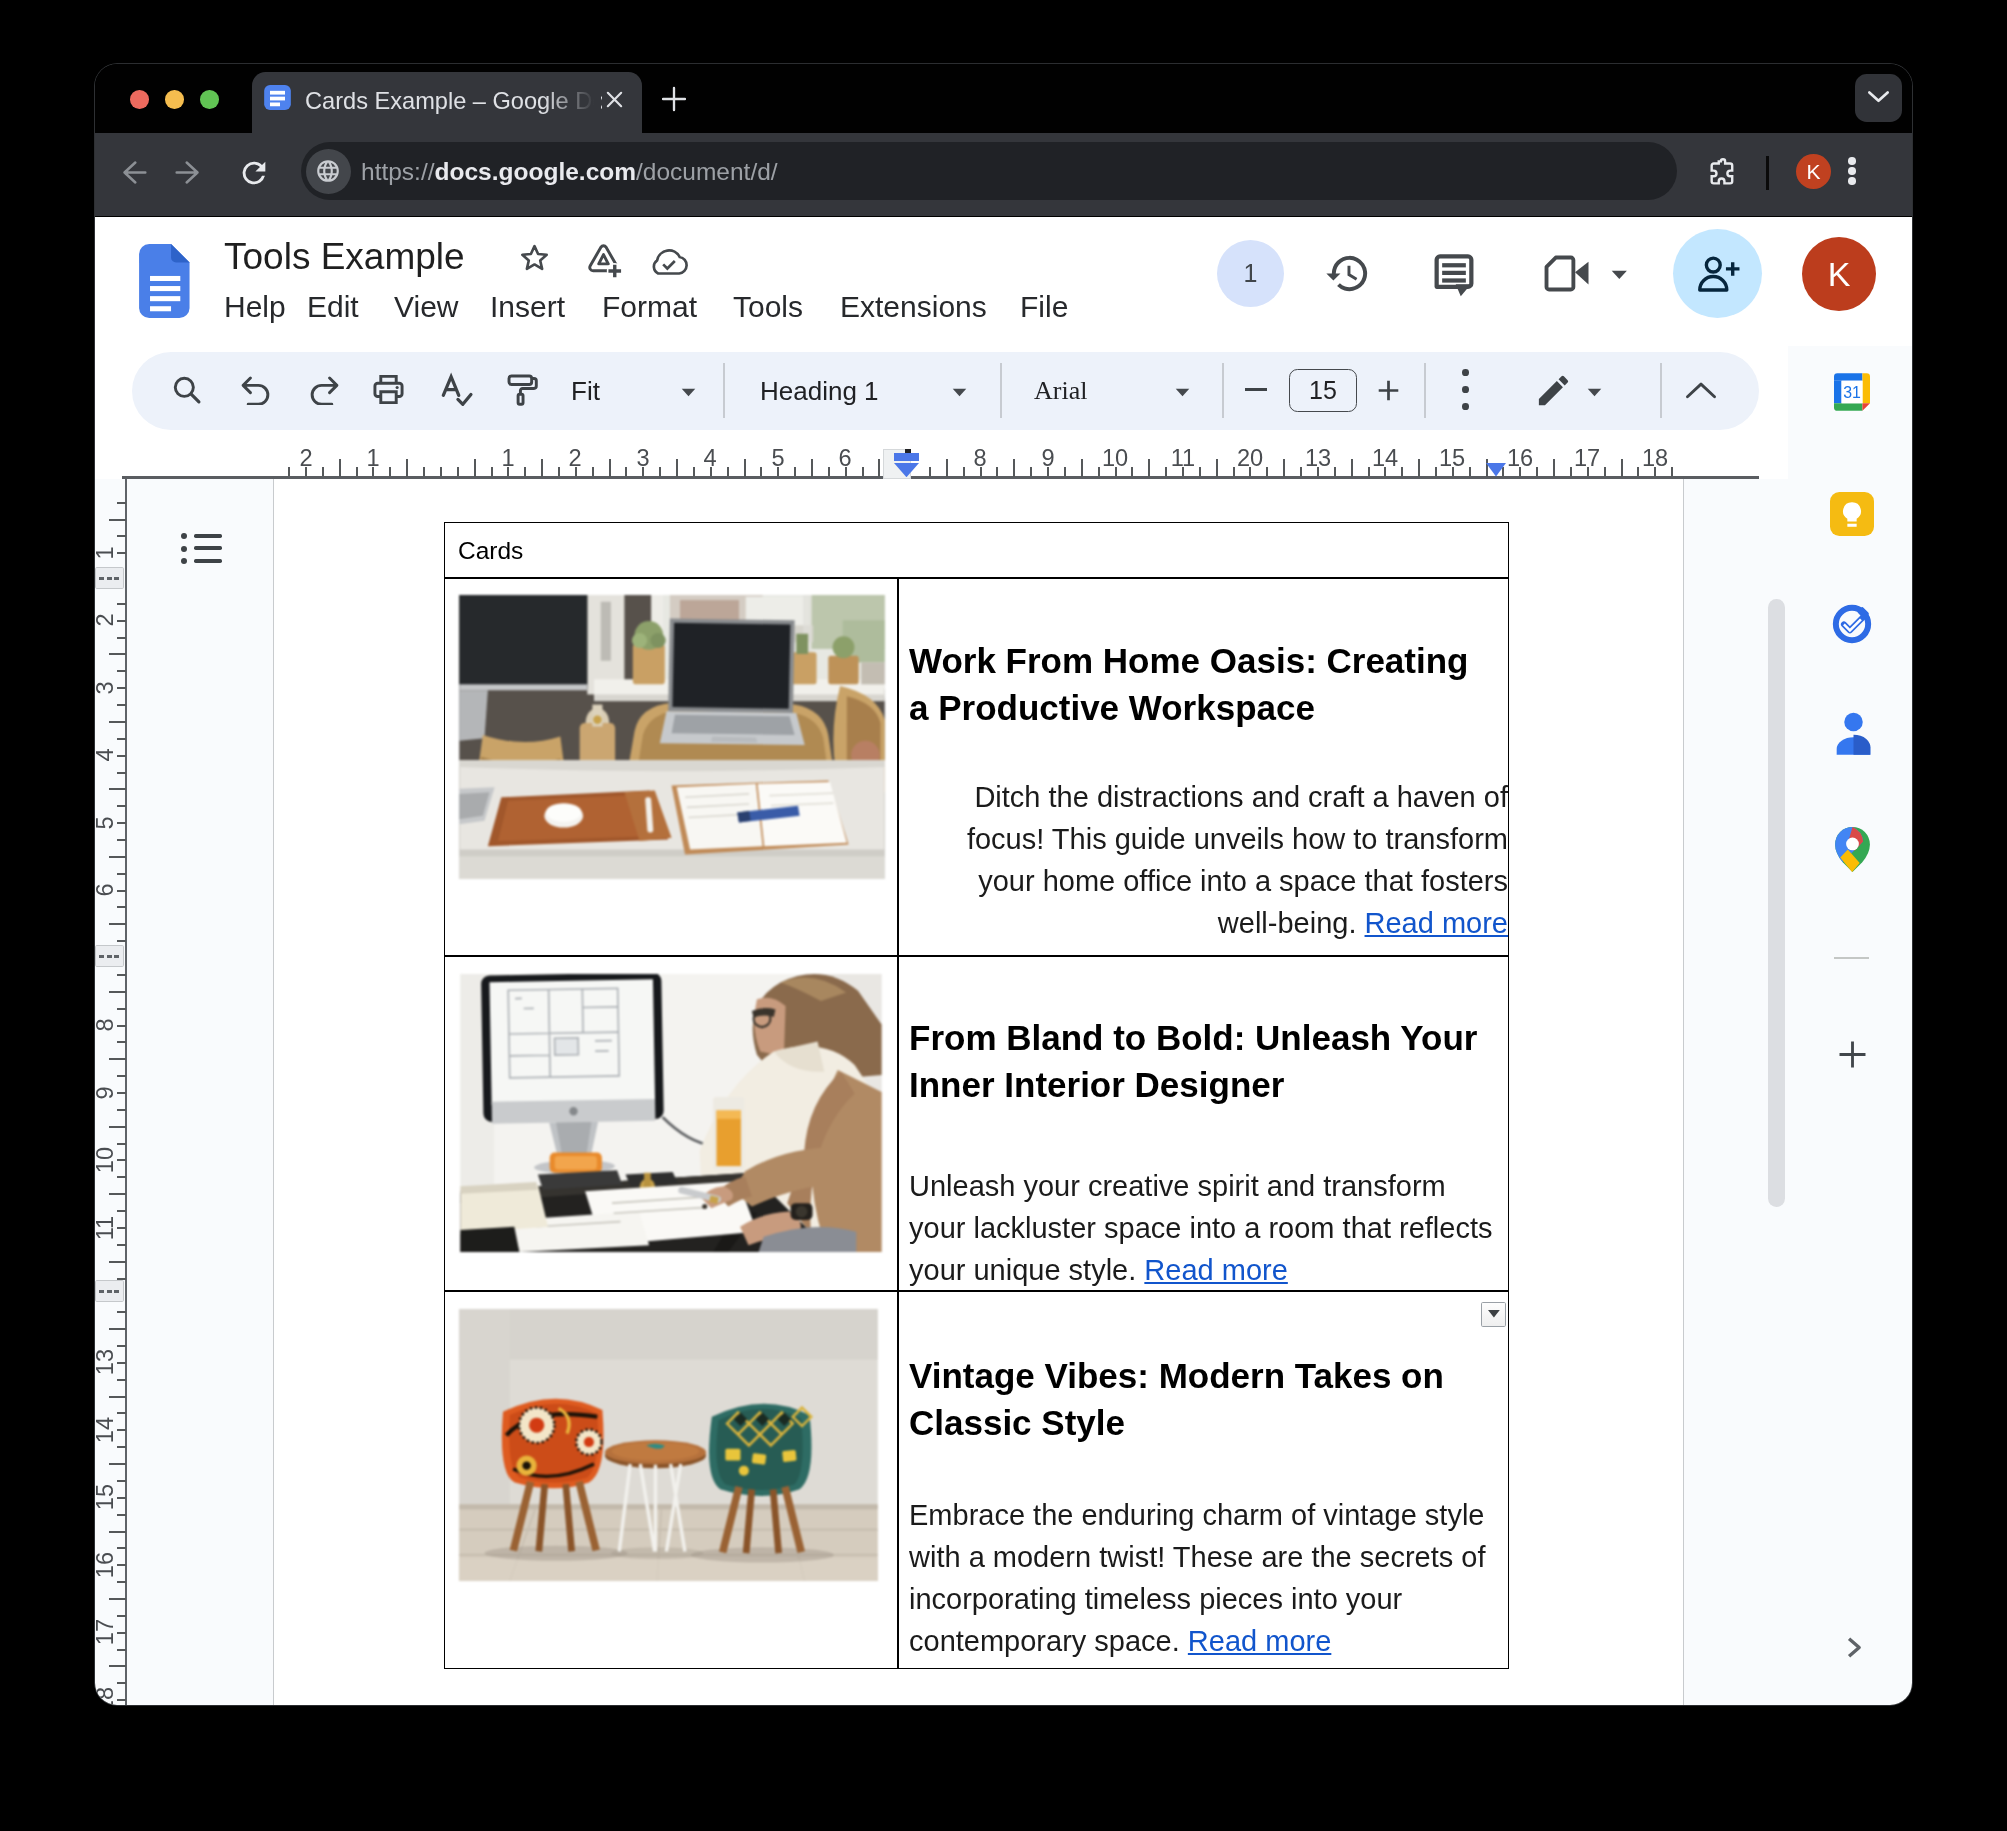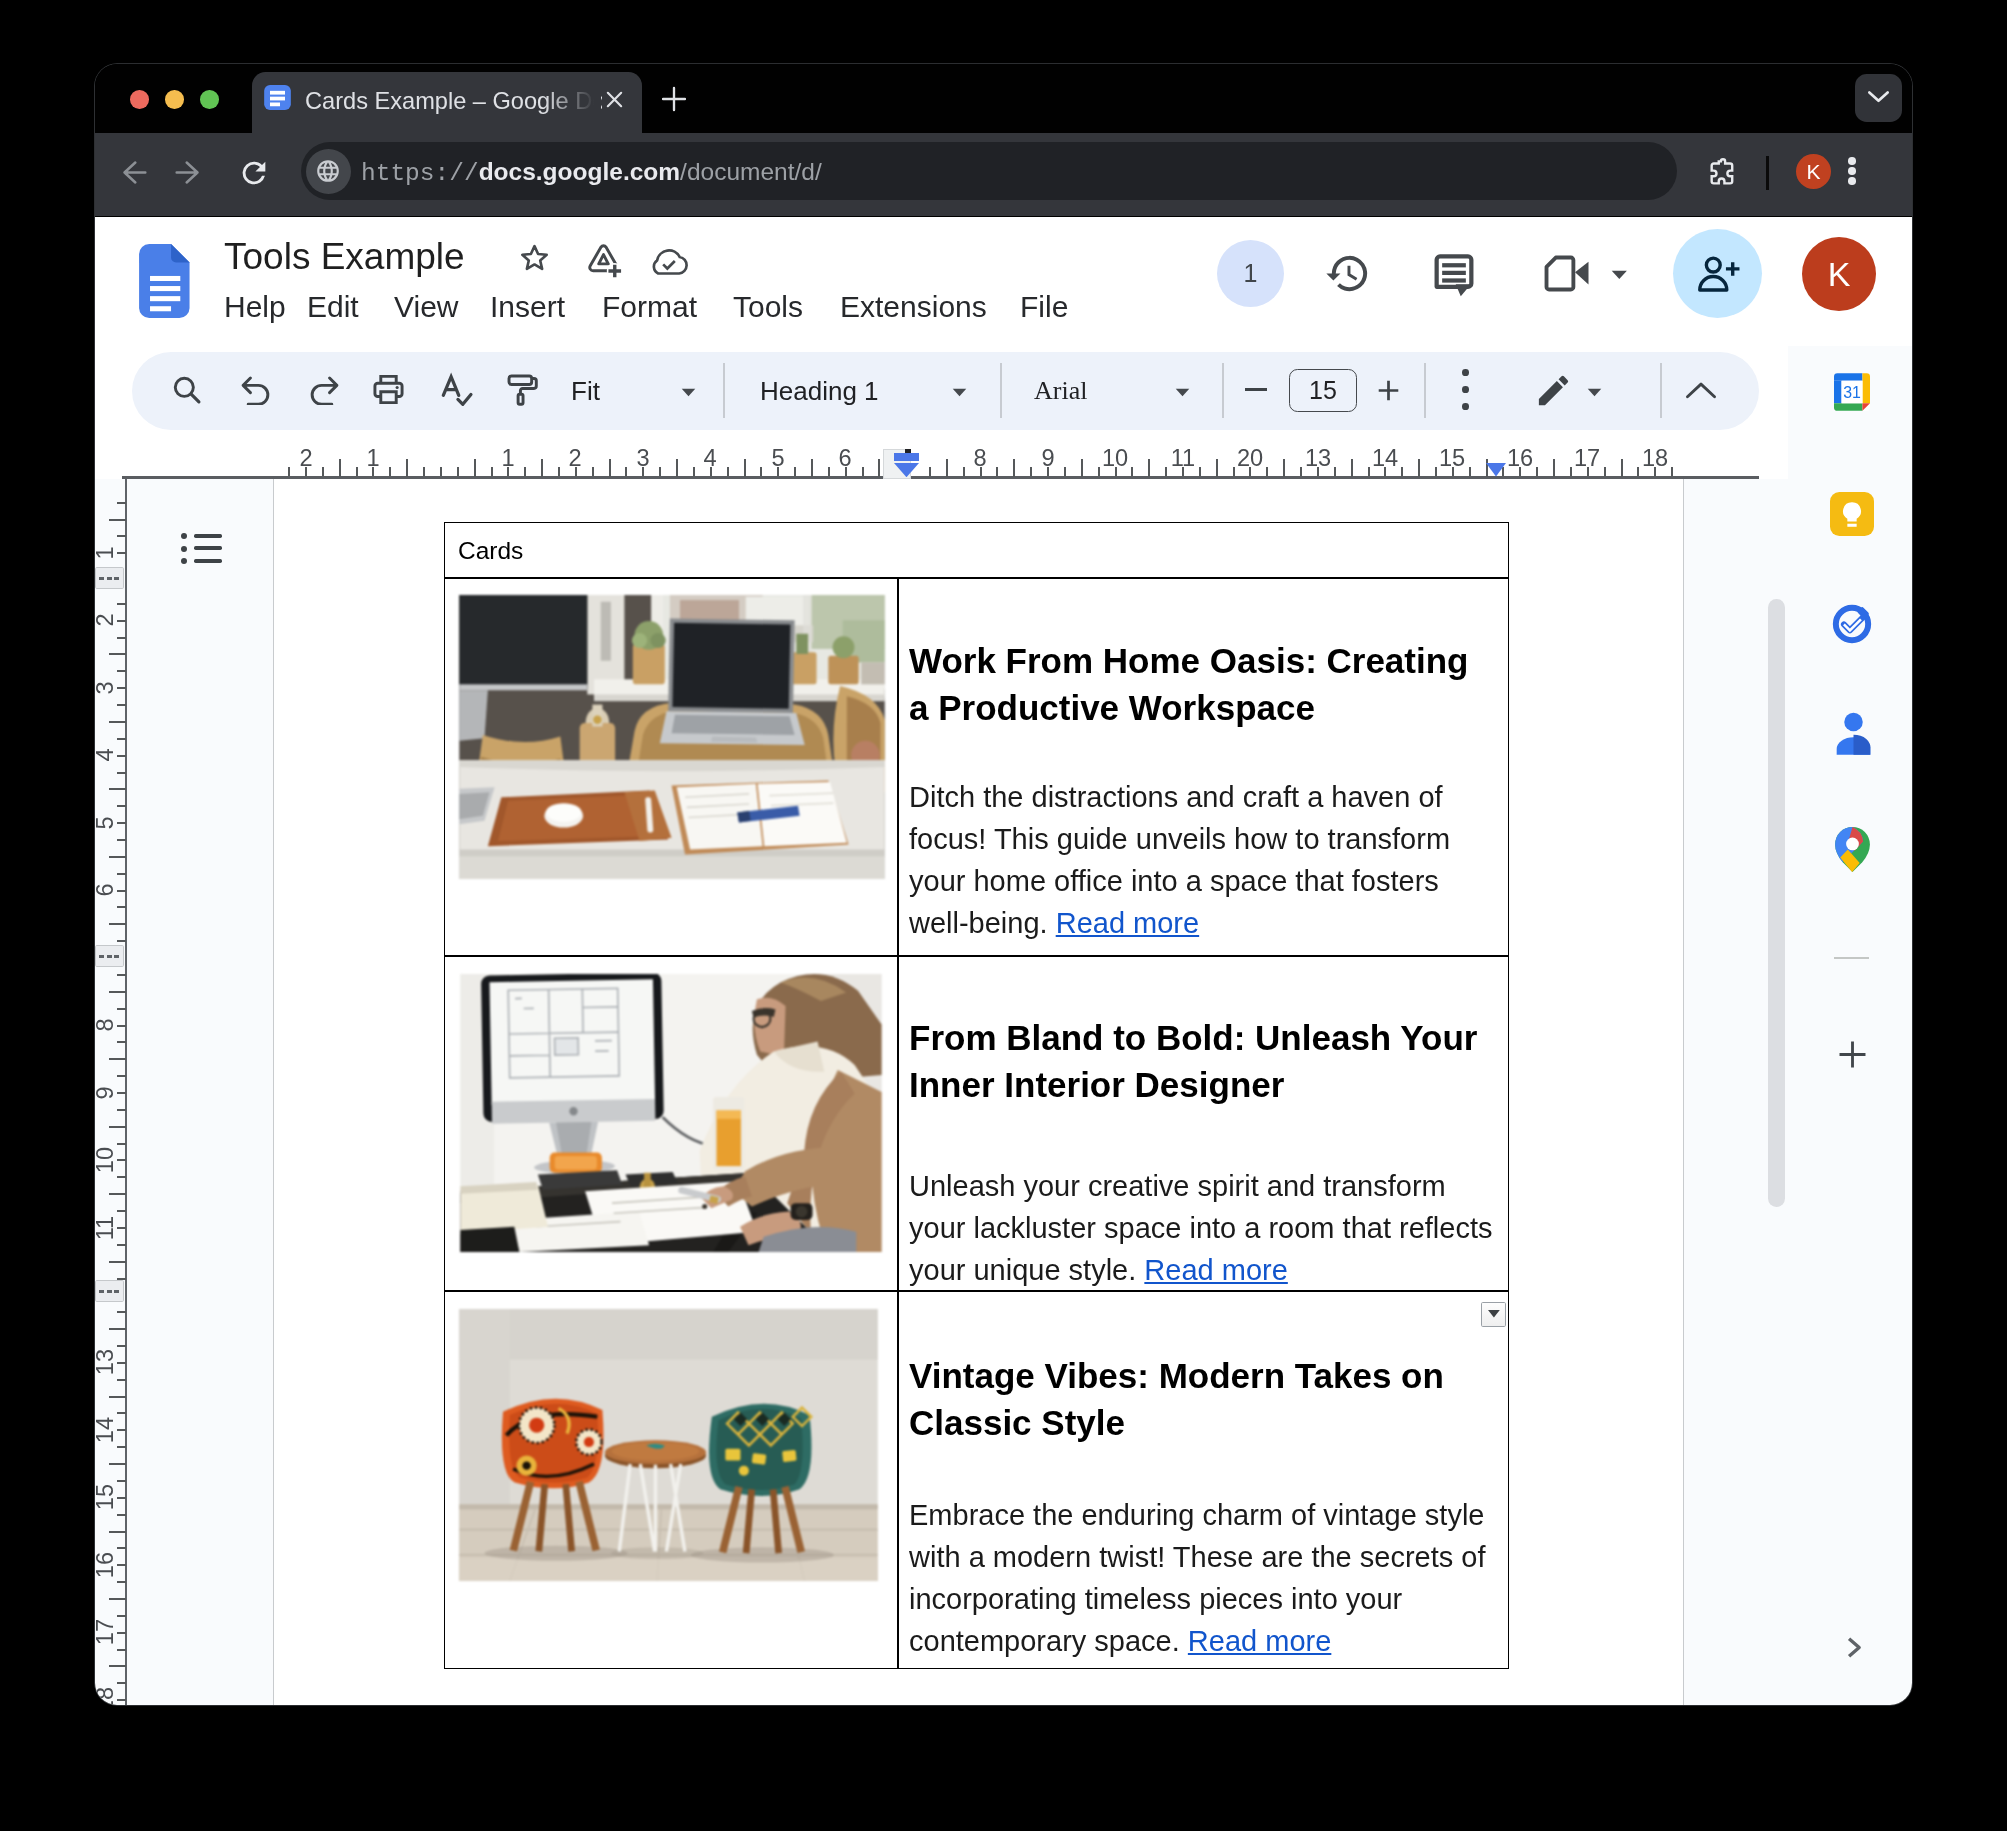--- a/index.html
+++ b/index.html
@@ -49,21 +49,21 @@
       <path d="M14 5 L27 17 L14 29 M27 17 H2" stroke="#8C9095" stroke-width="3" fill="none" stroke-linecap="round" stroke-linejoin="round"></path>
     </svg>
   <svg class="abs" style="left:142px;top:92px;" width="34" height="34" viewBox="0 0 24 24">
       <path fill="#E8EAED" d="M17.65 6.35A7.96 7.96 0 0 0 12 4a8 8 0 1 0 7.73 10h-2.08A6 6 0 1 1 12 6c1.66 0 3.14.69 4.22 1.78L13 11h7V4z"></path>
     </svg>
   <div class="abs" style="left:206px;top:78px;width:1376px;height:58px;background:#202226;border-radius:29.5px;"></div>
   <div class="circ" style="left:211px;top:85px;width:45px;height:45px;background:#43464B;"></div>
   <svg class="abs" style="left:220px;top:94px;" width="26" height="26" viewBox="0 0 24 24">
       <path fill="#C9CCD1" d="M12 2a10 10 0 1 0 0 20 10 10 0 0 0 0-20zm6.9 6h-2.95a15.6 15.6 0 0 0-1.38-3.56A8.03 8.03 0 0 1 18.9 8zM12 4.04c.83 1.2 1.48 2.53 1.91 3.96h-3.82A13.7 13.7 0 0 1 12 4.04zM4.26 14a8.1 8.1 0 0 1 0-4h3.38a16.5 16.5 0 0 0 0 4zm.84 2h2.95c.32 1.25.78 2.45 1.38 3.56A8 8 0 0 1 5.1 16zm2.95-8H5.1a8 8 0 0 1 4.33-3.56A15.6 15.6 0 0 0 8.05 8zM12 19.96a13.8 13.8 0 0 1-1.91-3.96h3.82c-.43 1.43-1.08 2.76-1.91 3.96zM14.34 14H9.66a14.6 14.6 0 0 1 0-4h4.68a14.6 14.6 0 0 1 0 4zm.25 5.56c.6-1.11 1.06-2.31 1.38-3.56h2.95a8.03 8.03 0 0 1-4.33 3.56zM16.36 14a16.5 16.5 0 0 0 0-4h3.38a8.1 8.1 0 0 1 0 4z"></path>
     </svg>
-  <div class="abs" style="left:266px;top:91px;height:34px;line-height:34px;font-size:24.5px;white-space:nowrap;"><span style="color:#9DA1A6;font-family:Liberation Mono, monospace;">https://</span><span style="color:#E9EAEE;font-weight:bold;">docs.google.com</span><span style="color:#9DA1A6;">/document/d/</span></div>
+  <div class="abs" style="left:266px;top:91px;height:34px;line-height:34px;font-size:24.5px;white-space:nowrap;"><span style="color:#9DA1A6;">https://</span><span style="color:#E9EAEE;font-weight:bold;">docs.google.com</span><span style="color:#9DA1A6;">/document/d/</span></div>
   <svg class="abs" style="left:1611px;top:91px;" width="34" height="34" viewBox="0 0 24 24">
       <path fill="none" stroke="#E8EAED" stroke-width="1.7" d="M10.5 4.5a1.5 1.5 0 0 1 3 0V6h3.5A1.5 1.5 0 0 1 18.5 7.5V11h-1.4a2 2 0 0 0 0 4h1.4v3.5a1.5 1.5 0 0 1-1.5 1.5H13v-1.4a2 2 0 0 0-4 0V20H5.5A1.5 1.5 0 0 1 4 18.5V15h1.4a2 2 0 0 0 0-4H4V7.5A1.5 1.5 0 0 1 5.5 6H9V4.5z"></path>
     </svg>
   <div class="abs" style="left:1671px;top:92px;width:3.4px;height:34px;background:#0A0A0A;"></div>
   <div class="circ" style="left:1701px;top:90px;width:35px;height:35px;background:#C04120;"></div>
   <div class="abs" style="left:1701px;top:90px;width:35px;height:35px;line-height:35px;text-align:center;font-size:21px;color:#fff;">K</div>
   <div class="circ" style="left:1753px;top:93px;width:7.6px;height:7.6px;background:#E8EAED;"></div>
   <div class="circ" style="left:1753px;top:103px;width:7.6px;height:7.6px;background:#E8EAED;"></div>
   <div class="circ" style="left:1753px;top:113px;width:7.6px;height:7.6px;background:#E8EAED;"></div>
 
@@ -495,21 +495,21 @@
         <polygon points="252,226 438,220 462,296 268,308" fill="#C08A57"></polygon>
         <polygon points="258,228 352,224 360,298 274,302" fill="#F8F7F3"></polygon>
         <polygon points="354,224 440,222 460,294 362,298" fill="#FBFAF7"></polygon>
         <path d="M268 240 l76 -4 M270 252 l74 -4 M272 264 l72 -4" stroke="#DAD8D0" stroke-width="2" fill="none"></path>
         <path d="M368 238 l76 -3 M370 250 l74 -3" stroke="#E2E0D8" stroke-width="2" fill="none"></path>
         <polygon points="330,258 402,250 404,262 332,270" fill="#3A5CA8"></polygon>
         <polygon points="330,258 344,256 346,268 332,270" fill="#2A4070"></polygon>
       </svg>
     </div>
     <div class="abs" style="left:814px;top:573px;width:599px;font-size:35px;font-weight:bold;line-height:47px;color:#000;">Work From Home Oasis: Creating<br>a Productive Workspace</div>
-    <div class="abs" style="left:814px;top:712px;width:599px;font-size:29px;line-height:42px;color:#1B1B1B;">Ditch the distractions and craft a haven of<br>focus! This guide unveils how to transform<br>your home office into a space that fosters<br>well-being. <a style="color:#1155CC;text-decoration:underline;">Read more</a></div>
+    <div class="abs" style="left:814px;top:712px;width:599px;font-size:29px;line-height:42px;color:#1B1B1B;text-align:right;">Ditch the distractions and craft a haven of<br>focus! This guide unveils how to transform<br>your home office into a space that fosters<br>well-being. <a style="color:#1155CC;text-decoration:underline;">Read more</a></div>
 
     <div class="abs" style="left:365px;top:910px;width:422px;height:278px;overflow:hidden;filter:blur(1.1px);" id="img2">
       <svg width="422" height="278" viewBox="0 0 500 330">
         <rect width="500" height="330" fill="#F4F3F0"></rect>
         <rect x="430" y="0" width="70" height="330" fill="#E9E7E3"></rect>
         <rect x="0" y="0" width="40" height="260" fill="#EDECE8"></rect>
 
         <g transform="rotate(-1 130 90)">
           <rect x="26" y="0" width="214" height="174" rx="10" fill="#17191C"></rect>
           <rect x="36" y="8" width="194" height="146" fill="#F6F7F5"></rect>

